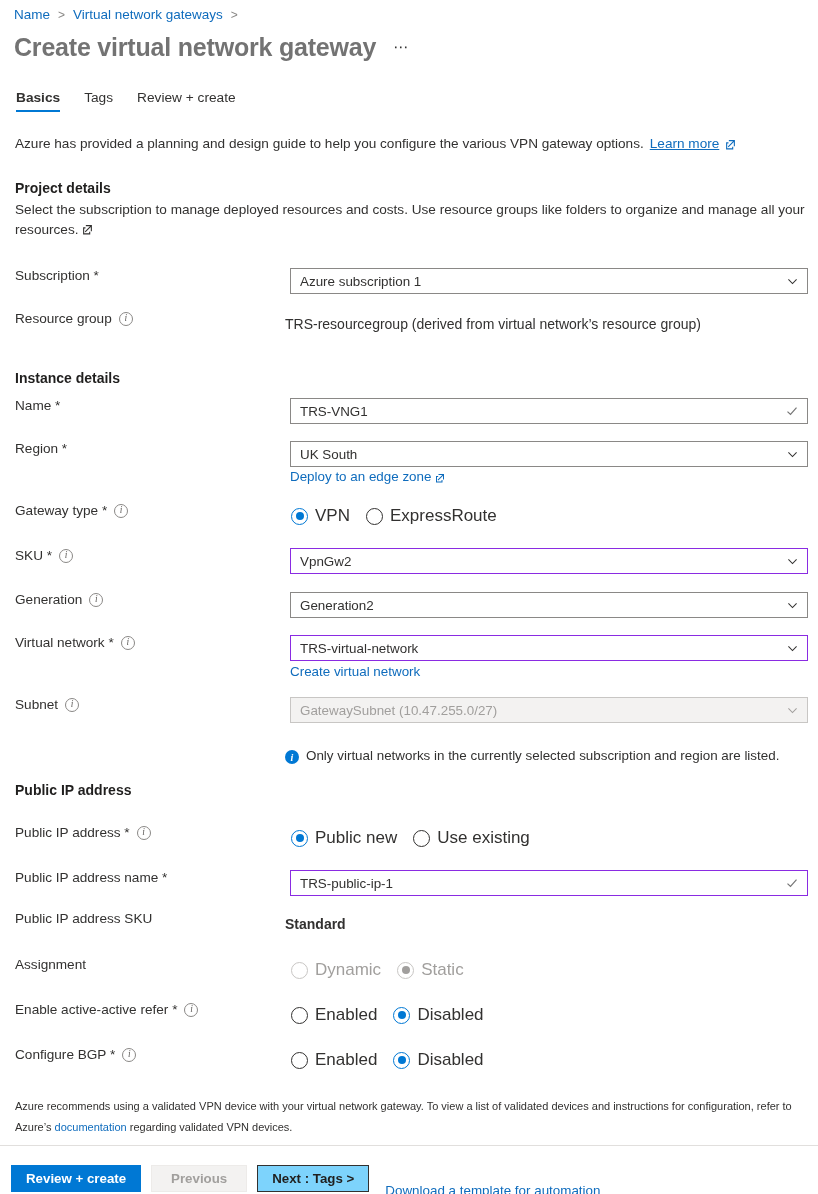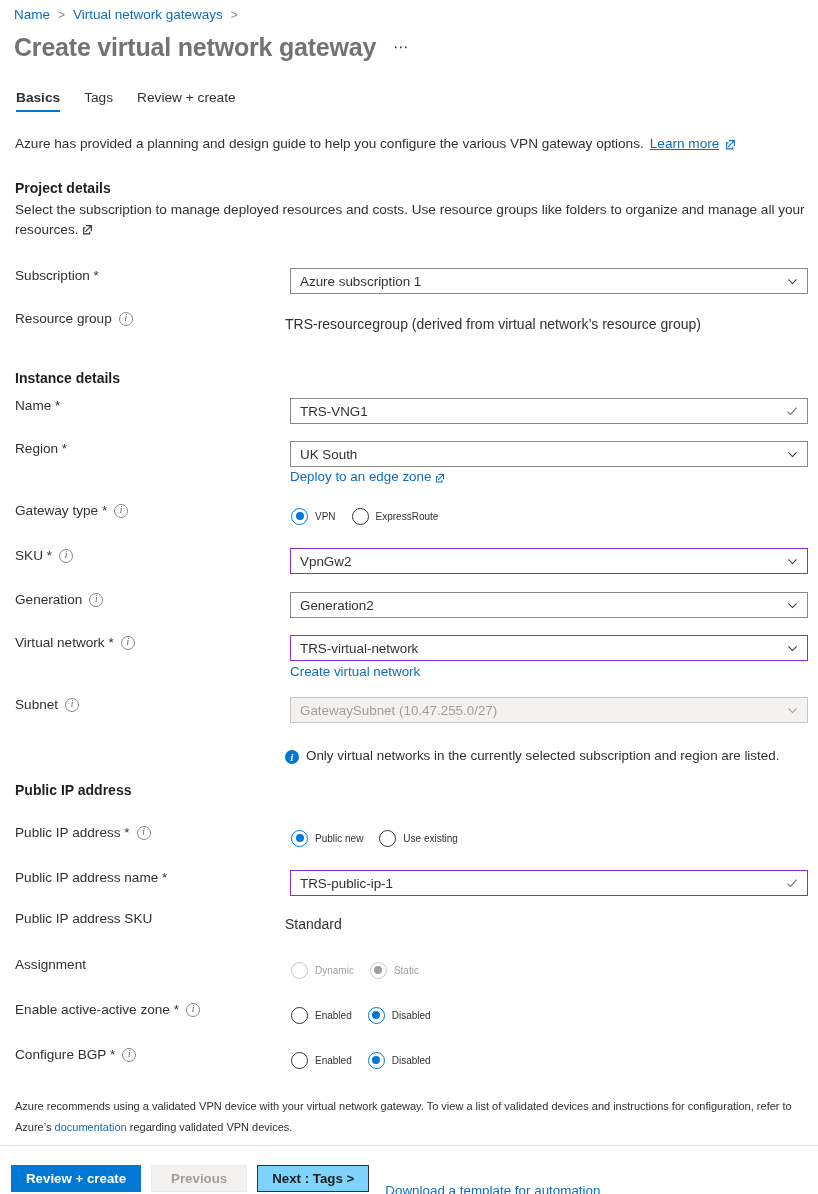--- a/index.html
+++ b/index.html
@@ -136,21 +136,21 @@
   }
   .radio.checked { border-color: #0078d4; border-width: 1.5px; }
   .radio.checked::after {
     content: ""; position: absolute;
     left: 50%; top: 50%; transform: translate(-50%,-50%);
     width: 8px; height: 8px; border-radius: 50%; background: #0078d4;
   }
   .radio.dis { border-color: #c8c6c4; }
   .radio.dis.checked { border-color: #c8c6c4; }
   .radio.dis.checked::after { background: #a19f9d; }
-  .radio-label { font-size: 10px; color: #323130; }
+  .radio-label { font-size: 17px; color: #323130; }
   .radio-label.dis { color: #a19f9d; }
 
   
   .info-note {
     position: absolute; left: 285px;
     font-size: 13.4px; color: #323130;
     display: flex; align-items: flex-start; gap: 7px;
   }
   .info-blue {
     flex: 0 0 14px; width: 14px; height: 14px; border-radius: 50%;
@@ -434,21 +434,21 @@
             </svg>
         </span>
       </div>
     </div>
   </div>
 
   <div class="row" style="top:911px;">
     <div class="label">
       <span>Public IP address SKU</span>
     </div>
-    <div class="ctrl" style="left:285px;">
+    <div class="ctrl" style="left:285px;font-weight:bold;">
       <div class="static-text">Standard</div>
     </div>
   </div>
 
   <div class="row" style="top:957px;">
     <div class="label">
       <span>Assignment</span>
     </div>
     <div class="ctrl" style="left:291px;">
       <div class="radio-group">
@@ -459,21 +459,21 @@
         <label class="radio-opt">
           <span class="radio dis checked"></span>
           <span class="radio-label dis">Static</span>
         </label>
       </div>
     </div>
   </div>
 
   <div class="row" style="top:1002px;">
     <div class="label">
-      <span>Enable active-active zone *</span>
+      <span>Enable active-active refer *</span>
       <span class="info-icon">i</span>
     </div>
     <div class="ctrl" style="left:291px;">
       <div class="radio-group">
         <label class="radio-opt">
           <span class="radio"></span>
           <span class="radio-label">Enabled</span>
         </label>
         <label class="radio-opt">
           <span class="radio checked"></span>

